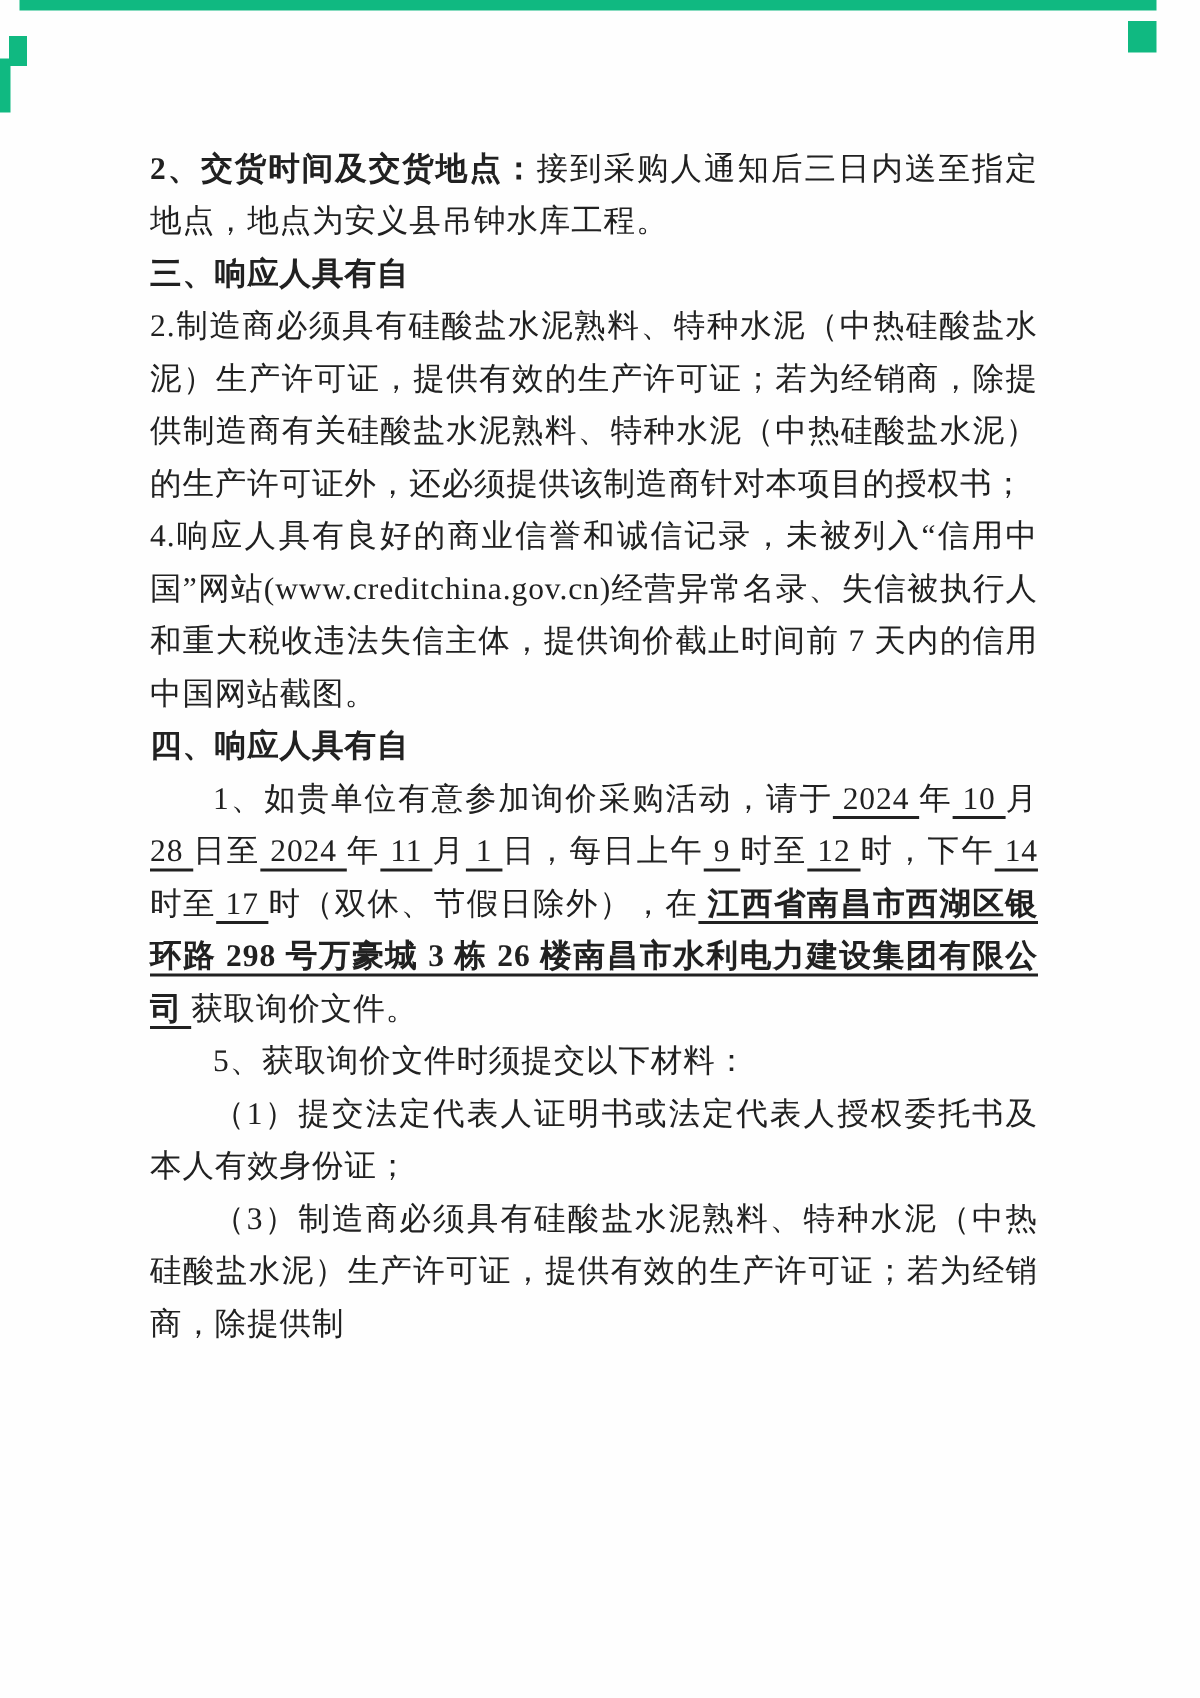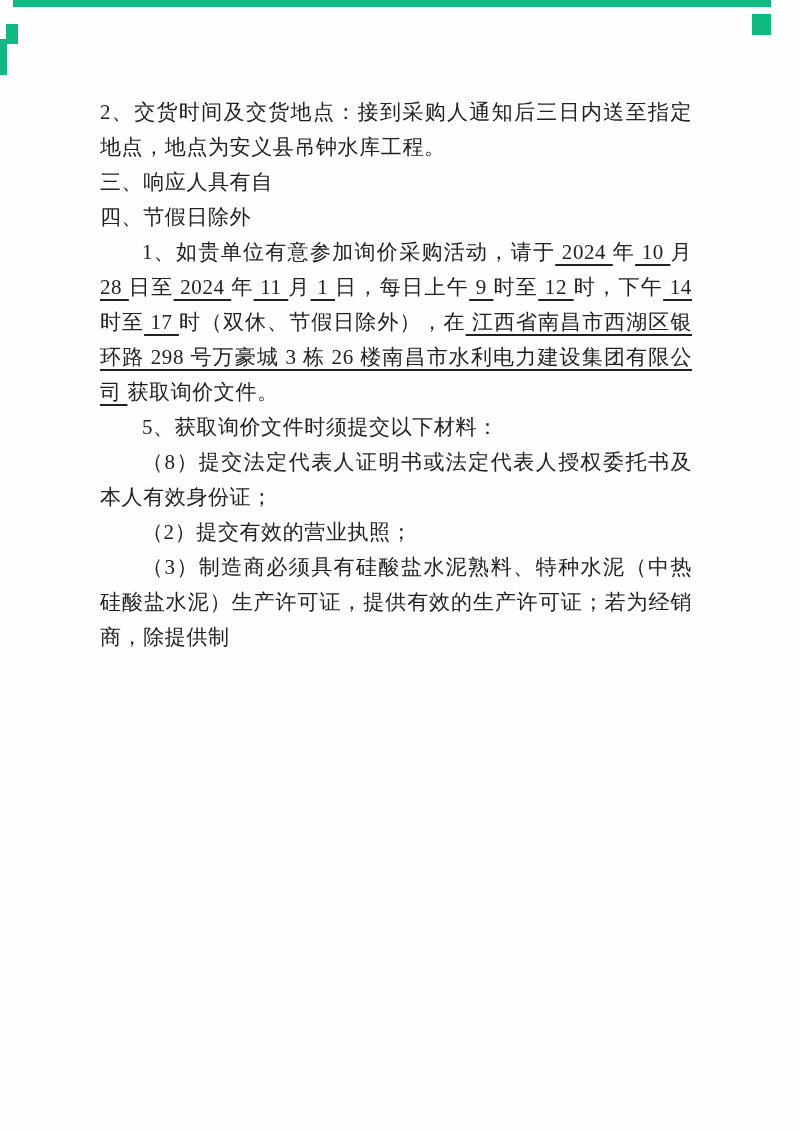--- a/index.html
+++ b/index.html
@@ -14,34 +14,35 @@
   .a-tl{left:6px;top:24px;width:12px;height:20px;}
   .a-left{left:0;top:39px;width:7px;height:36px;}
   .a-tr{left:752px;top:14px;width:19px;height:21px;}
   .content{
     position:absolute;left:100px;top:95px;width:592px;
     font-size:21px;line-height:35px;letter-spacing:0.6px;
     color:#212121;text-align:justify;
   }
   .content p{margin:0;padding:0;}
   .content p.indent{text-indent:42px;}
-  .b{font-weight:normal;}
+  .b{font-weight:bold;}
   .u{text-decoration:underline;text-underline-offset:5px;}
 </style>
 </head>
 <body>
 
 <div class="page" style="background: rgb(254, 254, 254);">
   <div class="artifact a-top" style="background: rgb(16, 185, 129);"></div>
   <div class="artifact a-tl" style="background: rgb(16, 185, 129);"></div>
   <div class="artifact a-left" style="background: rgb(16, 185, 129);"></div>
   <div class="artifact a-tr" style="background: rgb(16, 185, 129);"></div>
   <div class="content" id="doc" style="color: rgb(33, 33, 33);">
       <p><span class="b">2、交货时间及交货地点：</span><span>接到采购人通知后三日内送至指定地点，地点为安义县吊钟水库工程。</span></p>
       <p><span class="b">三、响应人具有自</span></p>
-      <p><span class="b">四、节假日除外</span></p>
+      <p><span>2.制造商必须具有硅酸盐水泥熟料、特种水泥（中热硅酸盐水泥）生产许可证，提供有效的生产许可证；若为经销商，除提供制造商有关硅酸盐水泥熟料、特种水泥（中热硅酸盐水泥）的生产许可证外，还必须提供该制造商针对本项目的授权书；</span></p>
+      <p><span>4.响应人具有良好的商业信誉和诚信记录，未被列入“信用中国”网站(www.creditchina.gov.cn)经营异常名录、失信被执行人和重大税收违法失信主体，提供询价截止时间前 7 天内的信用中国网站截图。</span></p>
+      <p><span class="b">四、响应人具有自</span></p>
       <p class="indent"><span>1、如贵单位有意参加询价采购活动，请于</span><span class="u"> 2024 </span><span>年</span><span class="u"> 10 </span><span>月</span><span class="u"> 28 </span><span>日至</span><span class="u"> 2024 </span><span>年</span><span class="u"> 11 </span><span>月</span><span class="u"> 1 </span><span>日，每日上午</span><span class="u"> 9 </span><span>时至</span><span class="u"> 12 </span><span>时，下午</span><span class="u"> 14 </span><span>时至</span><span class="u"> 17 </span><span>时（双休、节假日除外），在</span><span class="b u"> 江西省南昌市西湖区银环路 298 号万豪城 3 栋 26 楼南昌市水利电力建设集团有限公司 </span><span>获取询价文件。</span></p>
       <p class="indent"><span>5、获取询价文件时须提交以下材料：</span></p>
-      <p class="indent"><span>（8）提交法定代表人证明书或法定代表人授权委托书及本人有效身份证；</span></p>
-      <p class="indent"><span>（2）提交有效的营业执照；</span></p>
+      <p class="indent"><span>（1）提交法定代表人证明书或法定代表人授权委托书及本人有效身份证；</span></p>
       <p class="indent"><span>（3）制造商必须具有硅酸盐水泥熟料、特种水泥（中热硅酸盐水泥）生产许可证，提供有效的生产许可证；若为经销商，除提供制</span></p>
     </div>
 </div>
 
 </body></html>

